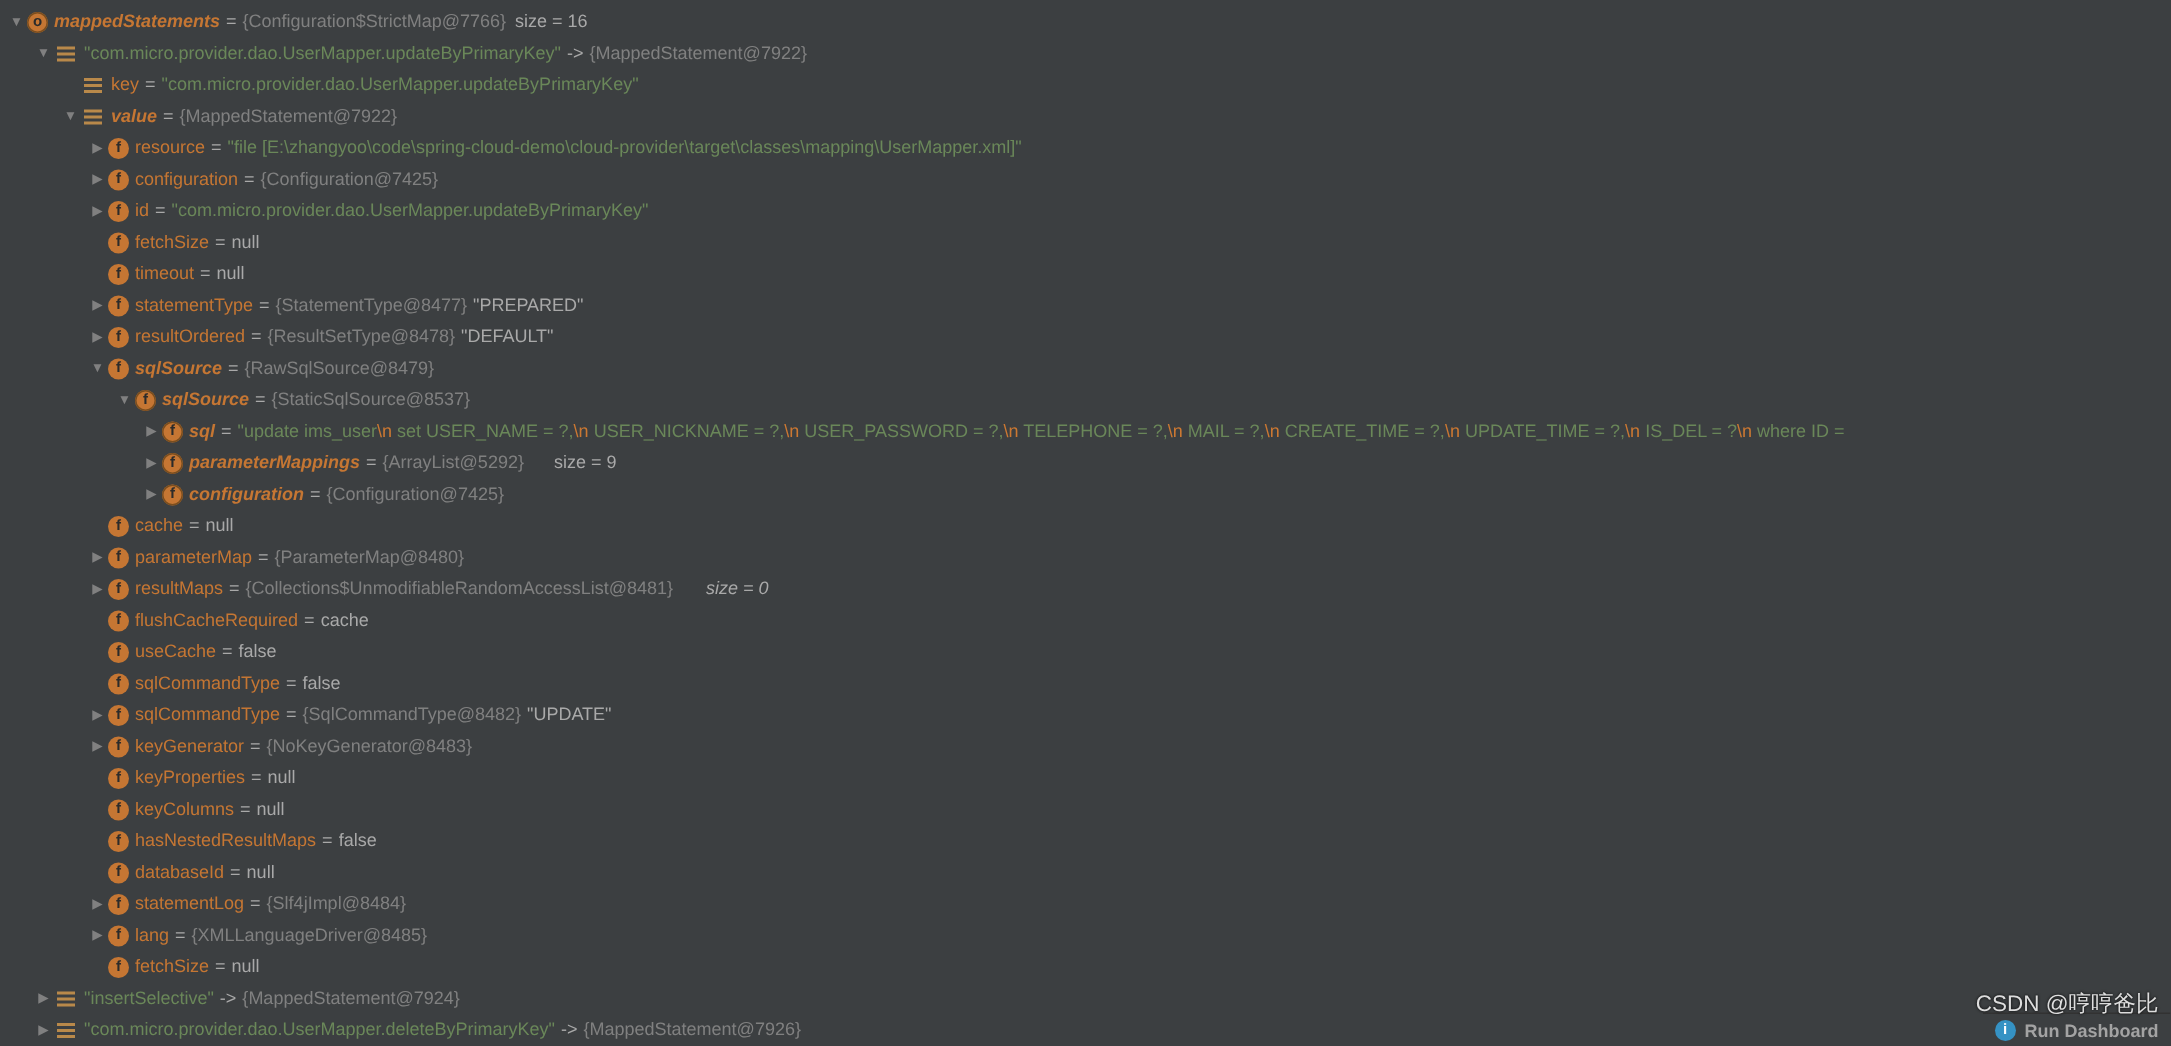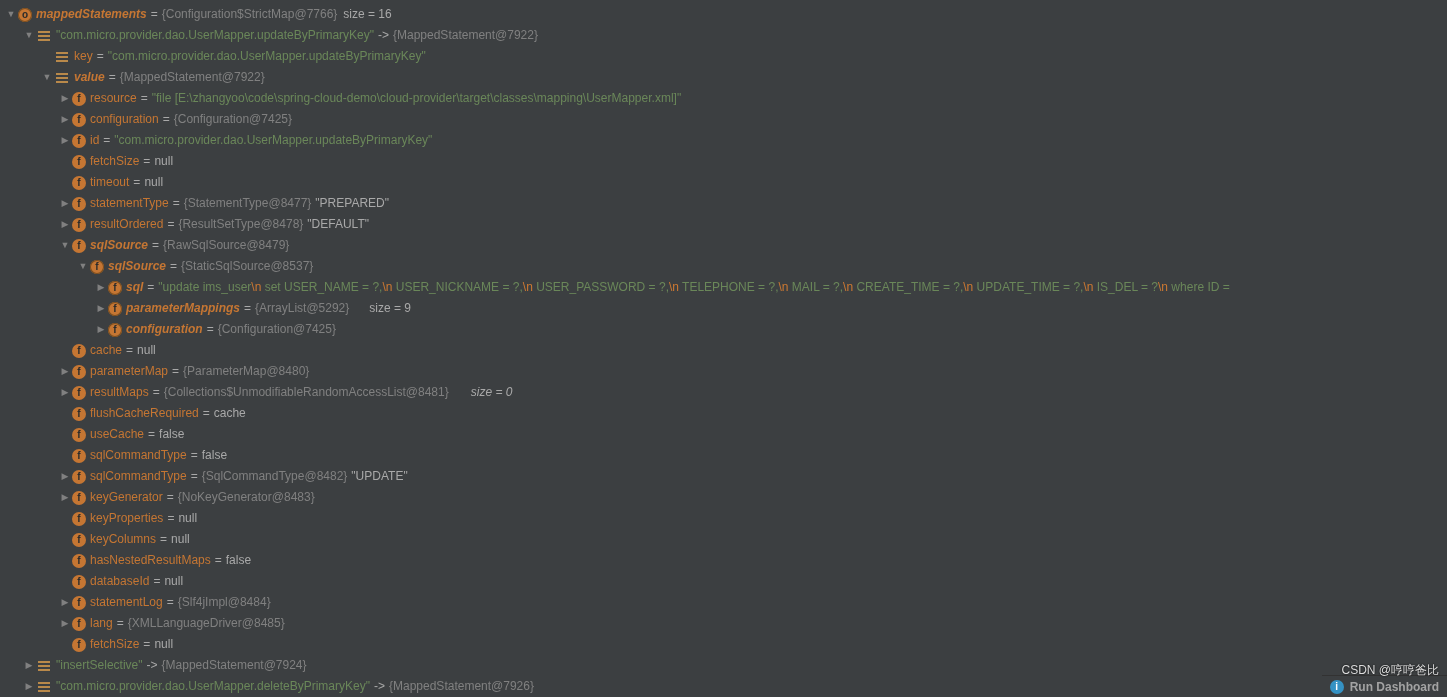--- a/index.html
+++ b/index.html
@@ -85,21 +85,21 @@
   }
   .info-icon {
     width: 14px; height: 14px; border-radius: 50%;
     background: #3592c4; color: #fff; font-size: 10px;
     display: inline-flex; align-items: center; justify-content: center; font-weight: bold;
   }
   .watermark {
     position: absolute;
     bottom: 18px; right: 8px;
     color: #dddddd;
-    font-size: 12px;
+    font-size: 15px;
     text-shadow: 0 0 2px #000;
     font-weight: 500;
     pointer-events: none;
   }
 </style>
 </head>
 <body>
 
 <div class="tree">
 

